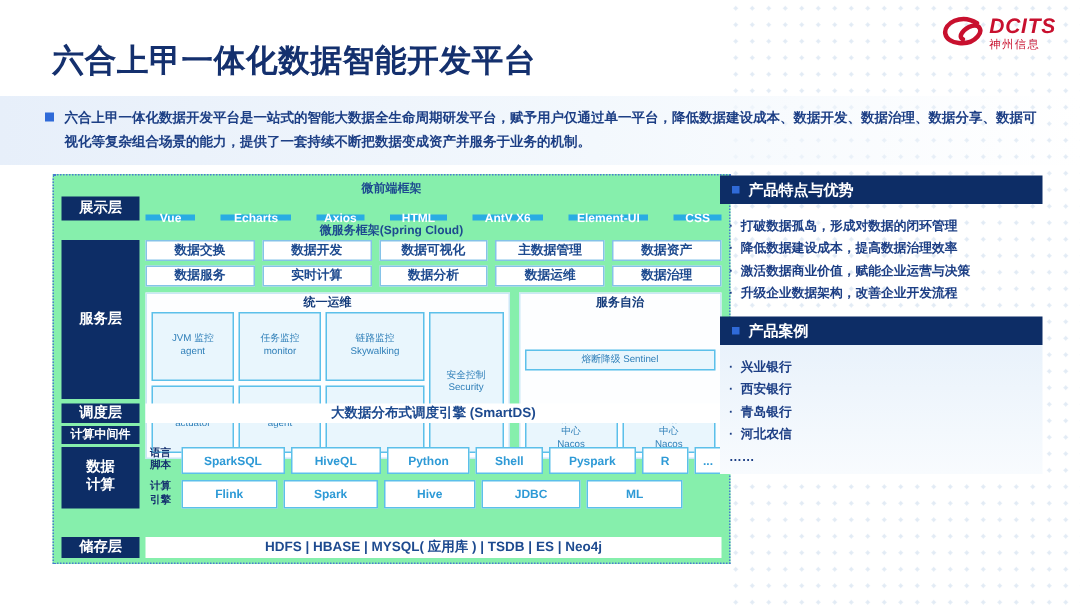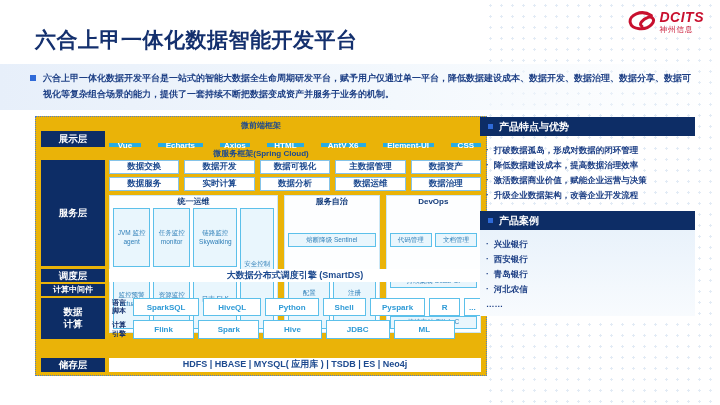--- a/index.html
+++ b/index.html
@@ -28,29 +28,29 @@
   .title{
     position:absolute;left:35px;top:26px;margin:0;
     font-size:21px;font-weight:bold;color:#14306e;letter-spacing:.5px;
   }
   .intro{position:absolute;left:30px;top:71px;width:668px;display:flex;gap:7px;}
   .intro .sq{width:6px;height:6px;background:#2f6ad8;margin-top:4px;flex-shrink:0;}
   .intro-text{margin:0;font-size:9px;line-height:1.75;color:#1d3f85;font-weight:bold;}
   
   .diagram{
     position:absolute;left:35px;top:116px;width:452px;height:260px;
-    border:1px dotted #4a7bd0;background:#eab308;box-sizing:border-box;
+    border:1px dotted #4a7bd0;background:#86efac;box-sizing:border-box;
     padding:3px 5px;display:flex;flex-direction:column;
   }
   .center-label{color:#1d4a8f;font-size:8px;font-weight:bold;text-align:center;line-height:11px;height:11px;}
   .center-label.ms{height:12px;line-height:12px;}
   .band{display:flex;gap:4px;}
   .layer-label{
     background:#0d2d66;color:#ffffff;font-weight:bold;font-size:9.5px;
-    width:64px;flex-shrink:0;display:flex;align-items:center;justify-content:center;
+    width:52px;flex-shrink:0;display:flex;align-items:center;justify-content:center;
     text-align:center;white-space:pre-line;line-height:1.25;
   }
   .layer-label.small{font-size:8px;text-align:right;}
   .b-presentation{height:16px;margin-bottom:1px;}
   .cyan-row{flex:1;display:flex;gap:17px;margin-top:12px;}
   .cyan-box{
     background:#29ace3;color:#fff;font-size:8px;font-weight:bold;
     display:flex;align-items:center;justify-content:center;
   }
   .b-service{height:106px;margin-bottom:3px;}
@@ -200,29 +200,20 @@
           <div class="tiny-box breaker">熔断降级 Sentinel</div>
           <div class="auto-row">
             <div class="tiny-box">配置
 中心
 Nacos</div>
             <div class="tiny-box">注册
 中心
 Nacos</div>
           </div>
         </div>
-        <div class="panel devops">
-          <div class="panel-title">DevOps</div>
-          <div class="auto-row row1">
-            <div class="tiny-box">代码管理</div>
-            <div class="tiny-box">文档管理</div>
-          </div>
-          <div class="tiny-box wide">持续集成 Gitlab-CI</div>
-          <div class="tiny-box wide">持续交付 Gitlab-C</div>
-        </div>
       </div>
     </div>
   </div>
 
   <div class="band b-sched">
     <div class="layer-label">调度层</div>
     <div class="strip">大数据分布式调度引擎 (SmartDS)</div>
   </div>
 
   <div class="band b-mid">

